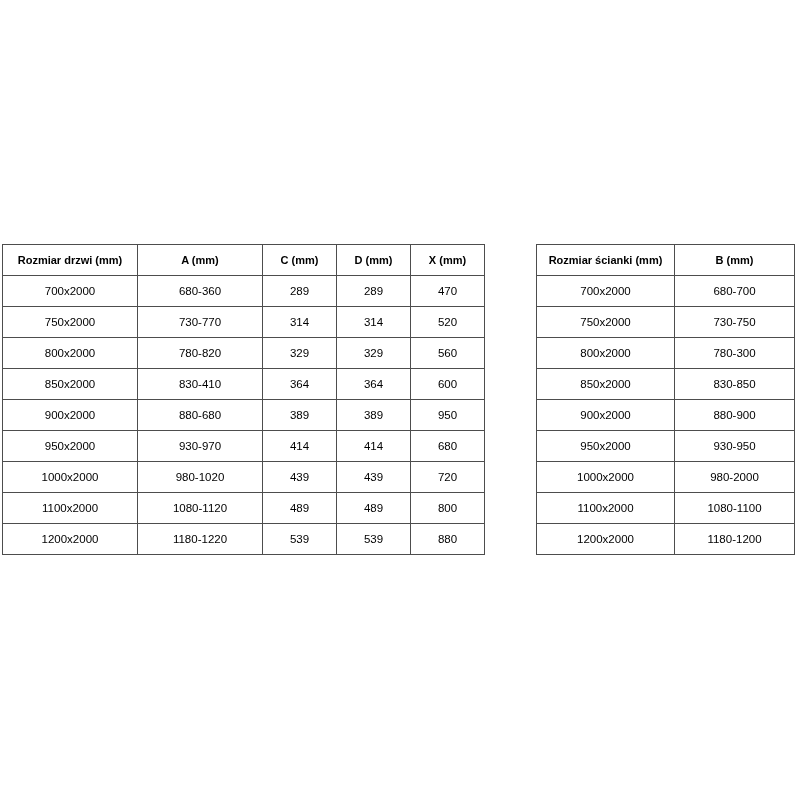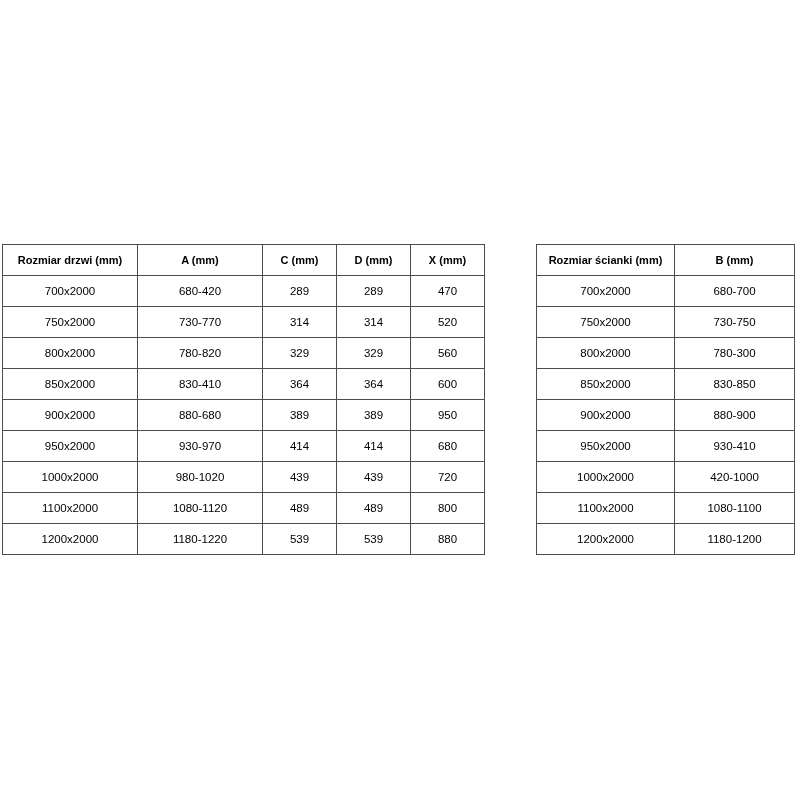--- a/index.html
+++ b/index.html
@@ -77,21 +77,21 @@
           <th>Rozmiar drzwi (mm)</th>
           <th>A (mm)</th>
           <th>C (mm)</th>
           <th>D (mm)</th>
           <th>X (mm)</th>
         </tr>
       </thead>
       <tbody>
         <tr>
           <td>700x2000</td>
-          <td>680-420</td>
+          <td>680-360</td>
           <td>289</td>
           <td>289</td>
           <td>470</td>
         </tr>
         <tr>
           <td>750x2000</td>
           <td>730-770</td>
           <td>314</td>
           <td>314</td>
           <td>520</td>
@@ -175,25 +175,25 @@
         <tr>
           <td>850x2000</td>
           <td>830-850</td>
         </tr>
         <tr>
           <td>900x2000</td>
           <td>880-900</td>
         </tr>
         <tr>
           <td>950x2000</td>
-          <td>930-410</td>
+          <td>930-950</td>
         </tr>
         <tr>
           <td>1000x2000</td>
-          <td>420-1000</td>
+          <td>980-2000</td>
         </tr>
         <tr>
           <td>1100x2000</td>
           <td>1080-1100</td>
         </tr>
         <tr>
           <td>1200x2000</td>
           <td>1180-1200</td>
         </tr>
       </tbody>

